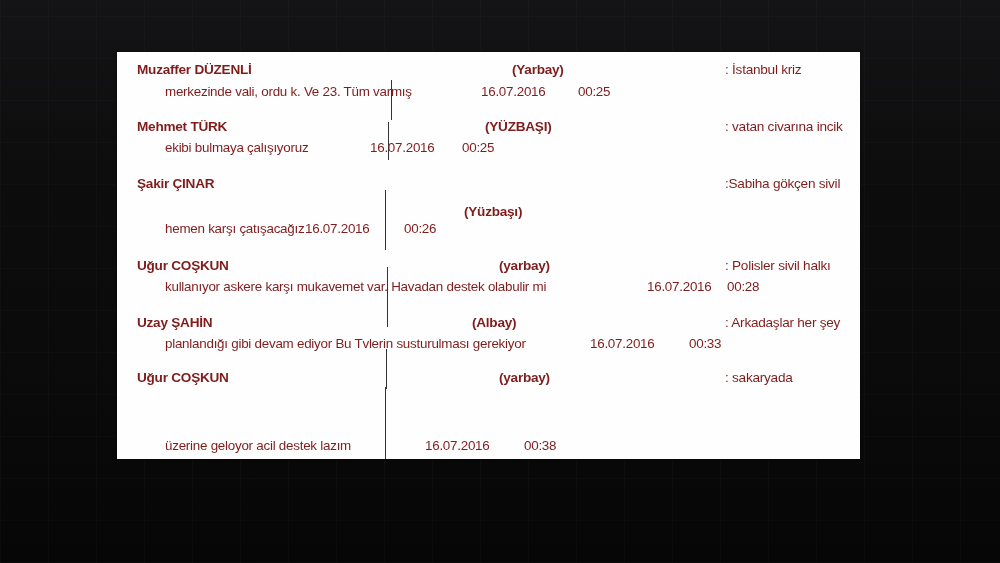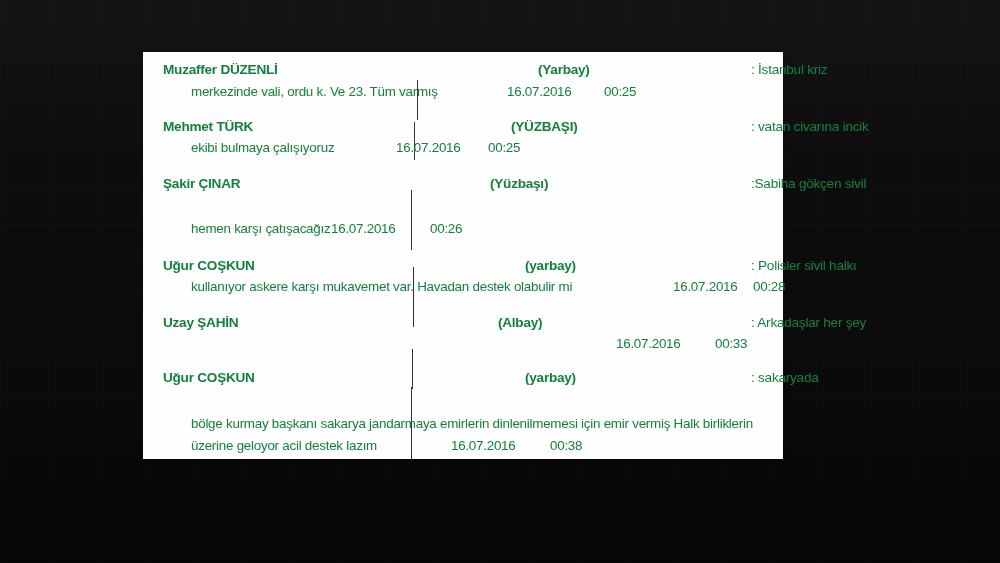--- a/index.html
+++ b/index.html
@@ -15,24 +15,24 @@
       linear-gradient(180deg, #141416 0%, #0d0d0e 30%, #0a0a0b 70%, #060607 100%);
   }
   .bg-grid::after {
     content: ""; position: absolute; inset: 0;
     background-image:
       repeating-linear-gradient(90deg, rgba(255,255,255,0.018) 0 1px, transparent 1px 48px),
       repeating-linear-gradient(0deg, rgba(255,255,255,0.015) 0 1px, transparent 1px 42px);
   }
   .paper {
     position: absolute;
-    left: 143px; top: 52px; width: 640px; height: 407px;
+    left: 117px; top: 52px; width: 743px; height: 407px;
     background: #fefefe;
     box-shadow: 0 0 2px rgba(0,0,0,0.6);
-    color: #15803d;
+    color: #7f1d1d;
     font-family: "Liberation Sans Narrow", "Liberation Sans", sans-serif;
   }
   .line {
     position: absolute; left: 20px; right: 10px;
     font-size: 13.4px; line-height: 16px; white-space: nowrap;
     letter-spacing: -0.25px;
     padding-left: 28px;
   }
   .head { font-weight: bold; font-size: 13.6px; }
   .name { position: absolute; left: 0; }
@@ -75,21 +75,21 @@
     <span class="msg-start">: vatan civarına incik</span>
   </div>
   <div class="line" style="top:88px;">
     <span>ekibi bulmaya çalışıyoruz</span>
     <span class="ts" style="left:233px;">16.07.2016</span>
     <span class="ts" style="left:325px;">00:25</span>
   </div>
 
   <div class="line head" style="top:124px;">
     <span class="name">Şakir ÇINAR</span>
-    <span class="rank" style="left:327px;">(Yüzbaşı)</span>
+    <span class="rank" style="left:327px;margin-top:28px;">(Yüzbaşı)</span>
     <span class="msg-start">:Sabiha gökçen sivil</span>
   </div>
   <div class="line" style="top:169px;">
     <span>hemen karşı çatışacağız</span>
     <span class="ts" style="left:168px;">16.07.2016</span>
     <span class="ts" style="left:267px;">00:26</span>
   </div>
 
   <div class="line head" style="top:206px;">
     <span class="name">Uğur COŞKUN</span>
@@ -101,31 +101,29 @@
     <span class="ts" style="left:510px;">16.07.2016</span>
     <span class="ts" style="left:590px;">00:28</span>
   </div>
 
   <div class="line head" style="top:263px;">
     <span class="name">Uzay ŞAHİN</span>
     <span class="rank" style="left:327px;margin-left:8px;">(Albay)</span>
     <span class="msg-start">: Arkadaşlar her şey</span>
   </div>
   <div class="line" style="top:284px;">
+    <span>planlandığı gibi devam ediyor Bu Tvlerin susturulması gerekiyor</span>
     <span class="ts" style="left:453px;">16.07.2016</span>
     <span class="ts" style="left:552px;">00:33</span>
   </div>
 
   <div class="line head" style="top:318px;">
     <span class="name">Uğur COŞKUN</span>
     <span class="rank" style="left:362px;">(yarbay)</span>
     <span class="msg-start">: sakaryada</span>
-  </div>
-  <div class="line" style="top:364px;">
-    <span>bölge kurmay başkanı sakarya jandarmaya emirlerin dinlenilmemesi için emir vermiş Halk birliklerin</span>
   </div>
   <div class="line" style="top:386px;">
     <span>üzerine geloyor acil destek lazım</span>
     <span class="ts" style="left:288px;">16.07.2016</span>
     <span class="ts" style="left:387px;">00:38</span>
   </div>
 
 </div>
 
 </body></html>

